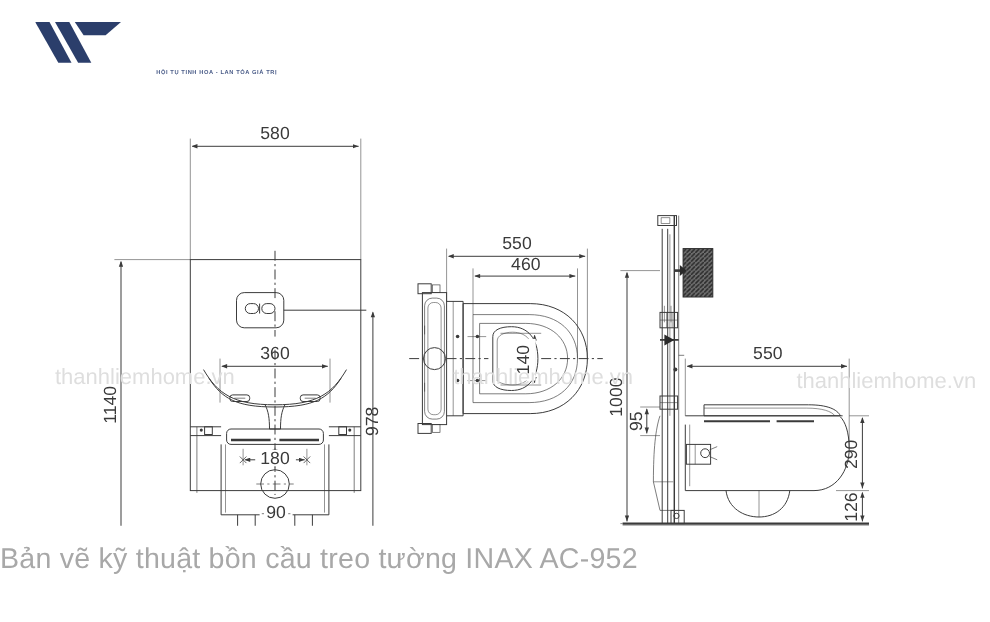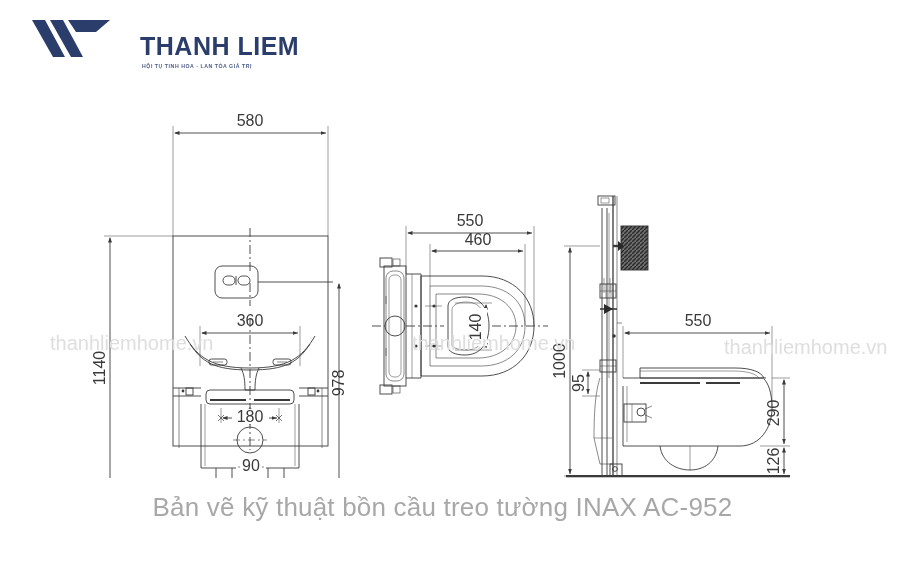--- a/index.html
+++ b/index.html
@@ -21,38 +21,37 @@
   #drawing svg{display:block;}
 
   
   .wm{position:absolute;color:#dedede;font-size:20px;white-space:nowrap;
       font-family:"Liberation Sans",sans-serif;pointer-events:none;margin-left:12px;}
   #wm-1{left:38px;top:332px;}
   #wm-2{left:400px;top:332px;}
   #wm-3{left:712px;top:336px;}
 
   
-  #caption{position:absolute;left:0;top:492px;width:885px;text-align:center;
+  #caption{position:absolute;left:0;top:492px;width:885px;
       font-size:26px;color:#a8a8a8;font-family:"Liberation Sans",sans-serif;
       letter-spacing:.2px;}
 </style>
 </head>
 <body>
 
 <div id="brand">
   <div id="brand-mark">
     <svg viewBox="0 0 78 44" width="78" height="44" aria-hidden="true">
       <g fill="#2b3e6b">
         <polygon points="0,4 13,4 33,41 21,41"></polygon>
         <polygon points="18,4 31,4 51,41 39,41"></polygon>
         <polygon points="36,4 78,4 64,16 44,16"></polygon>
       </g>
     </svg>
   </div>
-  <div id="brand-name">THANH LIEM</div>
   <div id="brand-tagline">HỘI TỤ TINH HOA - LAN TỎA GIÁ TRỊ</div>
 </div>
 
 <div id="drawing">
 <svg width="900" height="400" viewBox="0 0 900 400" aria-hidden="true">
   <defs>
     <pattern id="hatch" width="4" height="4" patternUnits="userSpaceOnUse">
       <rect width="4" height="4" fill="#6e6e6e"></rect>
       <path d="M0,4 L4,0" stroke="#2a2a2a" stroke-width="1.4"></path>
     </pattern>

